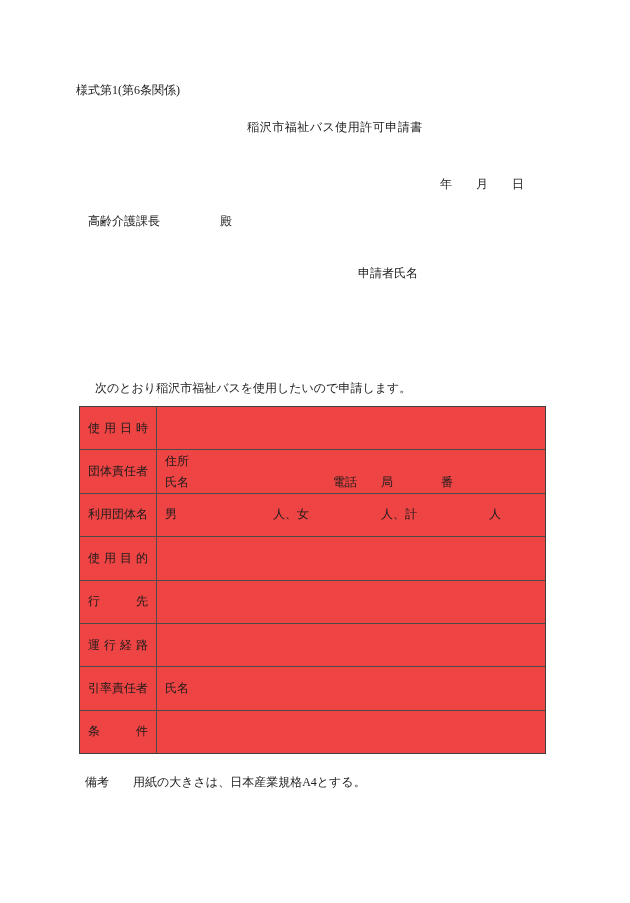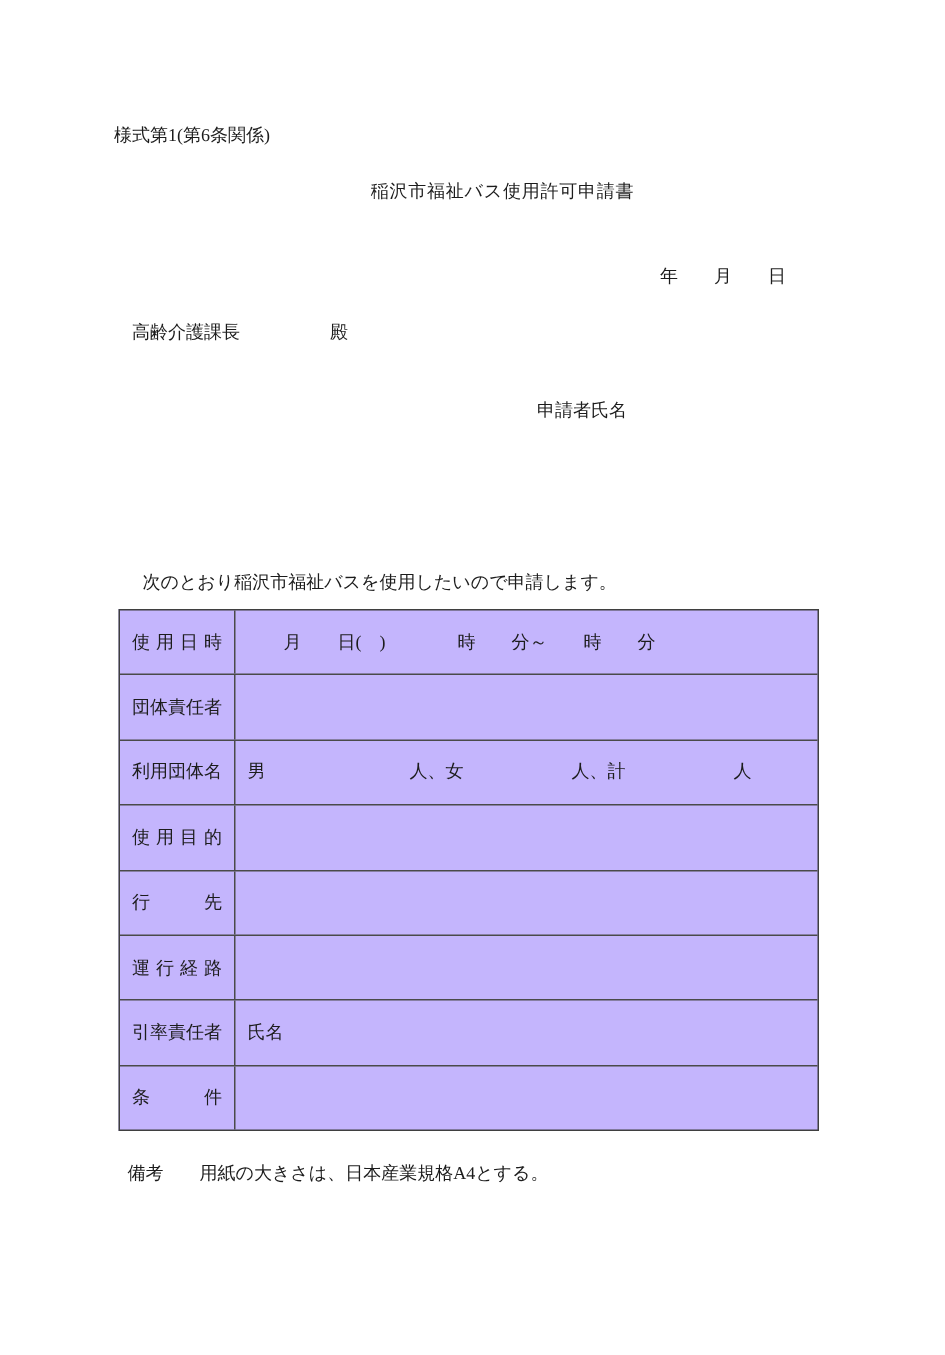--- a/index.html
+++ b/index.html
@@ -24,21 +24,21 @@
   #intro       { left: 95px;  top: 381px; }
   #remark      { left: 85px;  top: 775px; }
 
   .form-table {
     position: absolute;
     left: 79px; top: 406px;
     width: 467px; height: 348px;
     border: 1px solid #3f3f3f;
     display: flex;
     flex-direction: column;
-    background: #c4b5fd;
+    background: #ef4444;
   }
   .form-row {
     flex: 1;
     display: flex;
     border-bottom: 1px solid #4a4a4a;
     min-height: 0;
   }
   .form-row:last-child { border-bottom: none; }
   .row-label {
     width: 77px;
@@ -79,26 +79,26 @@
 
 <div class="abs" id="applicant">申請者氏名</div>
 
 <div class="abs" id="intro">次のとおり稲沢市福祉バスを使用したいので申請します。</div>
 
 <div class="form-table">
     <div class="form-row">
       <div class="row-label">
         <span class="row-label-inner">使用日時</span>
       </div>
-      <div class="row-content"><div class="content-line">　　月　　日(　)　　　　時　　分～　　時　　分</div></div>
     </div>
     <div class="form-row">
       <div class="row-label">
         <span class="row-label-inner">団体責任者</span>
       </div>
+      <div class="row-content"><div class="content-line">住所</div><div class="content-line">氏名　　　　　　　　　　　　電話　　局　　　　番</div></div>
     </div>
     <div class="form-row">
       <div class="row-label">
         <span class="row-label-inner">利用団体名</span>
       </div>
       <div class="row-content"><div class="content-line">男　　　　　　　　人、女　　　　　　人、計　　　　　　人</div></div>
     </div>
     <div class="form-row">
       <div class="row-label">
         <span class="row-label-inner">使用目的</span>

